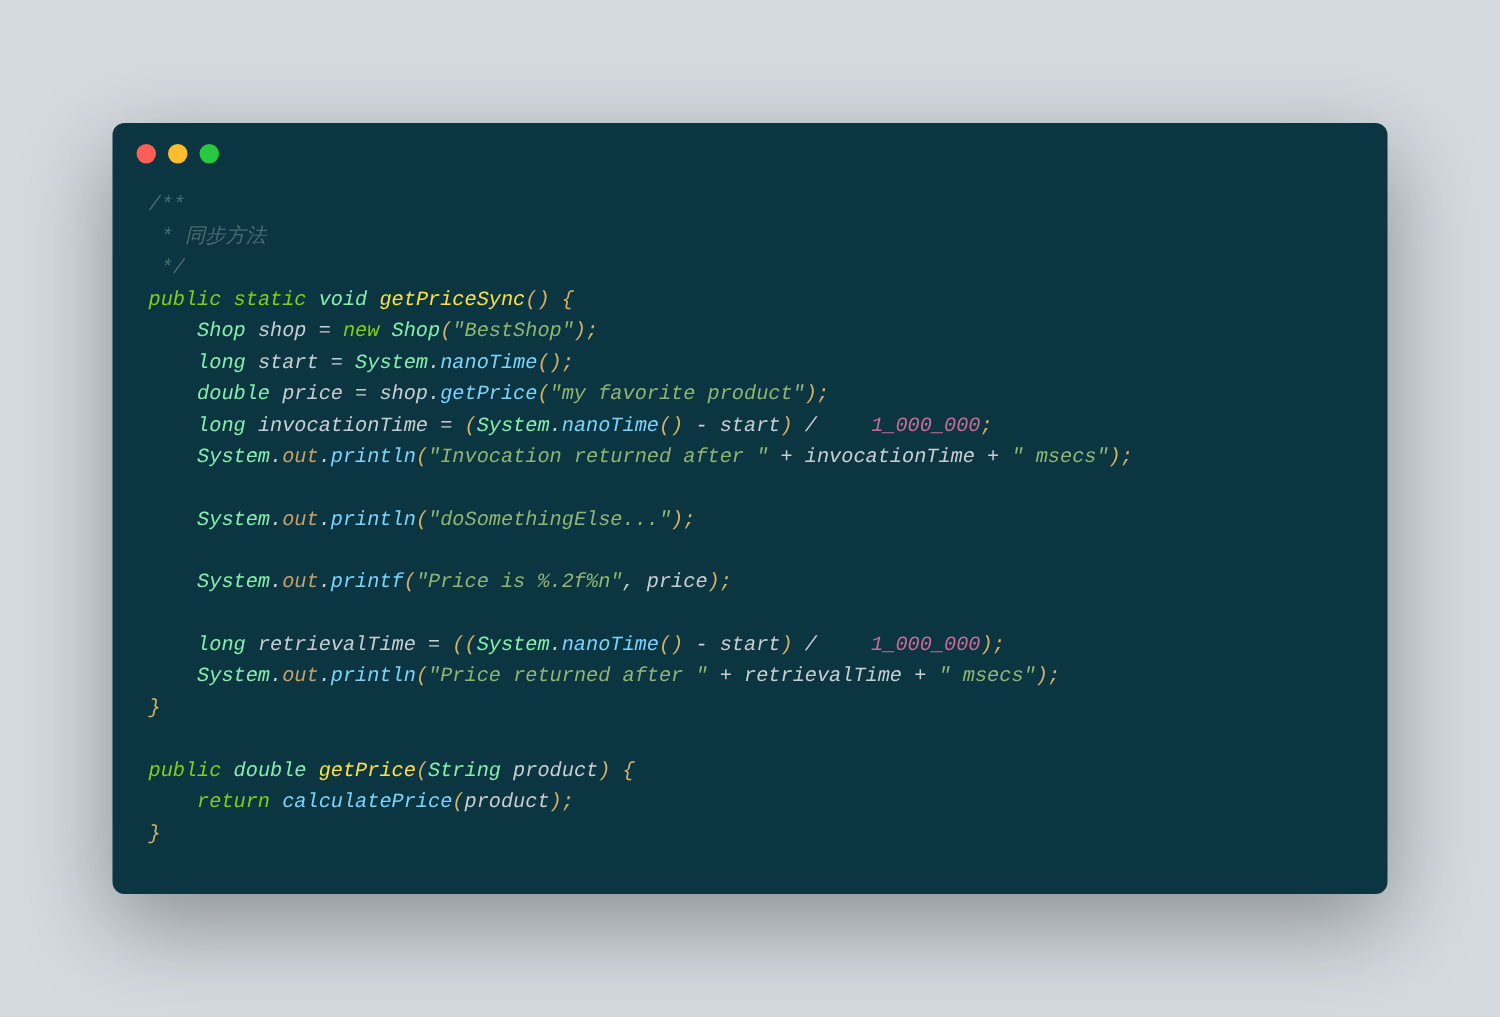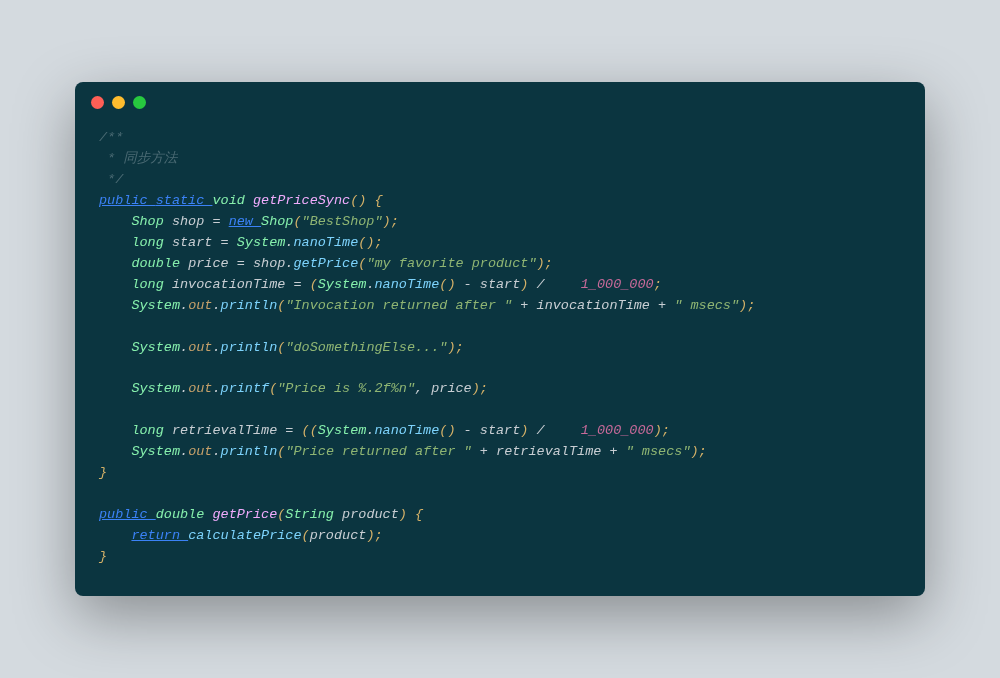--- a/index.html
+++ b/index.html
@@ -43,23 +43,23 @@
 .code {
   padding: 6px 24px 28px 24px;
   font-size: 13.5px;
   line-height: 1.55;
   white-space: pre;
   color: #c8ced3;
   font-style: italic;
 }
 
 .c-comment { color: #4a6a73; }
-.c-kw { color: #3b82f6; text-decoration: underline; }
+.c-kw { color: #84cc16; }
 .c-type { color: #86efac; }
-.c-method { color: #f0abfc; }
+.c-method { color: #fde047; }
 .c-paren { color: #d4b168; }
 .c-ident { color: #c8ced3; }
 .c-op { color: #c8ced3; }
 .c-string { color: #8fb573; }
 .c-number { color: #c96a9a; margin-left: 28px; }
 .c-field { color: #c5a06a; }
 .c-call { color: #7dd3fc; }
 
 </style>
 </head>

